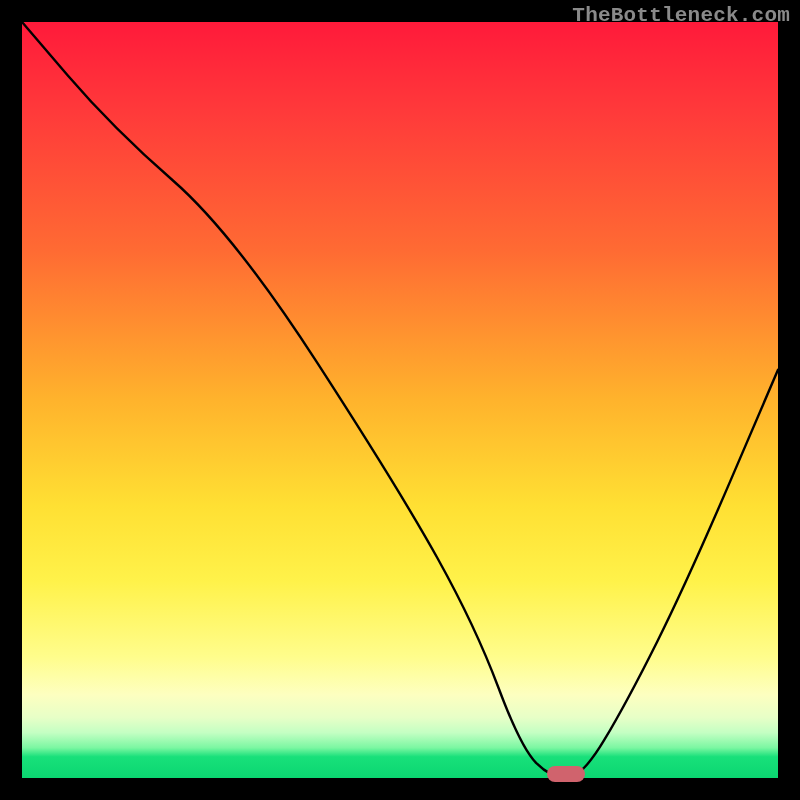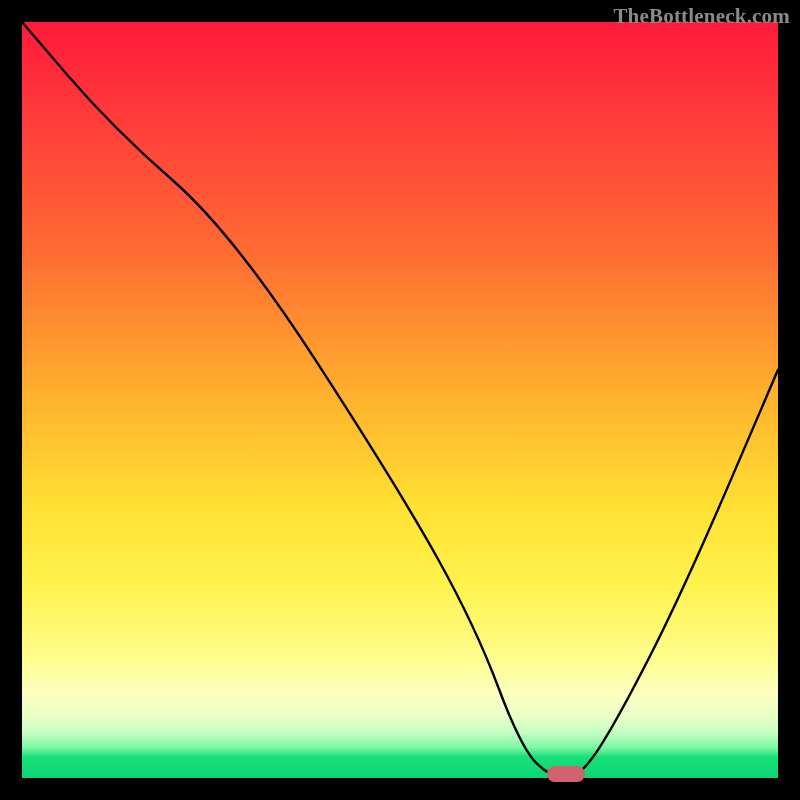--- a/index.html
+++ b/index.html
@@ -35,21 +35,21 @@
       #c4ffc3 94%,
       #7bf7a2 96%,
       #18e07a 97.2%,
       #0bd671 100%
     );
   }
   .watermark {
     position: absolute;
     top: 4px;
     right: 10px;
-    font-family: Liberation Serif, serif;
+    font-family: Liberation Mono, monospace;
     font-size: 21px;
     font-weight: 600;
     color: #8a8a8a;
     letter-spacing: 0.2px;
     user-select: none;
   }
   .curve-svg {
     position: absolute;
     left: 22px;
     top: 22px;

